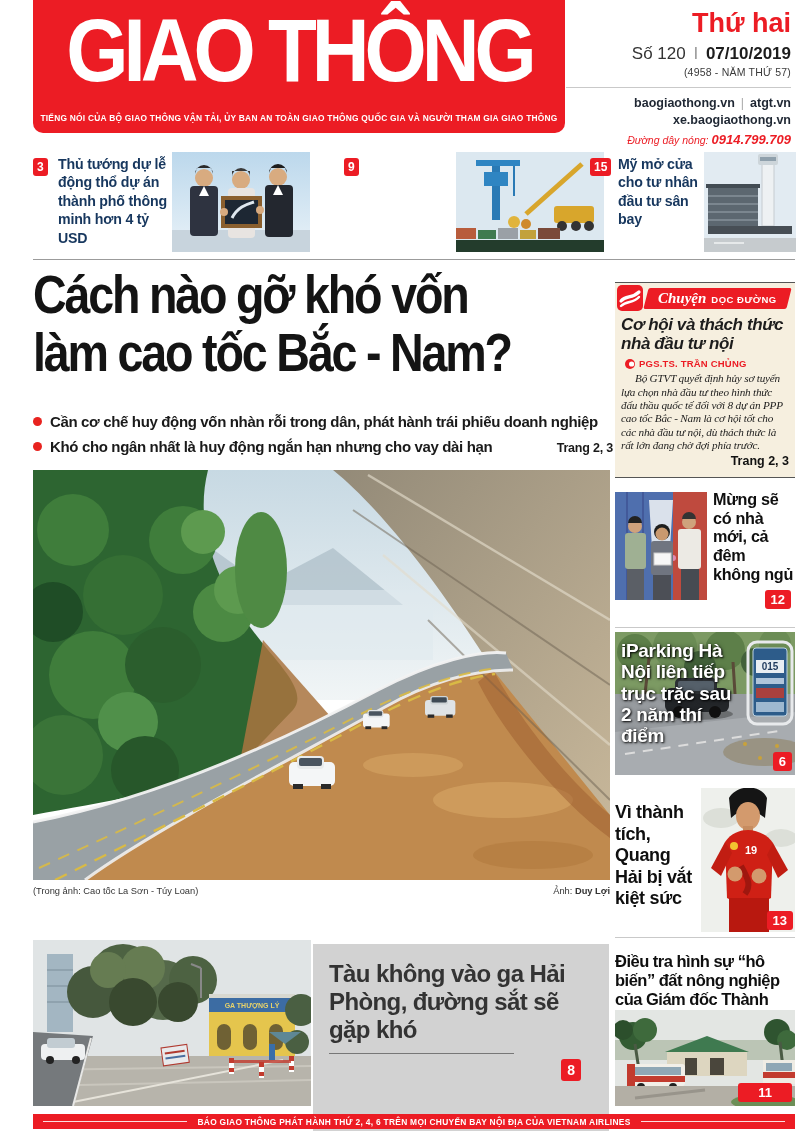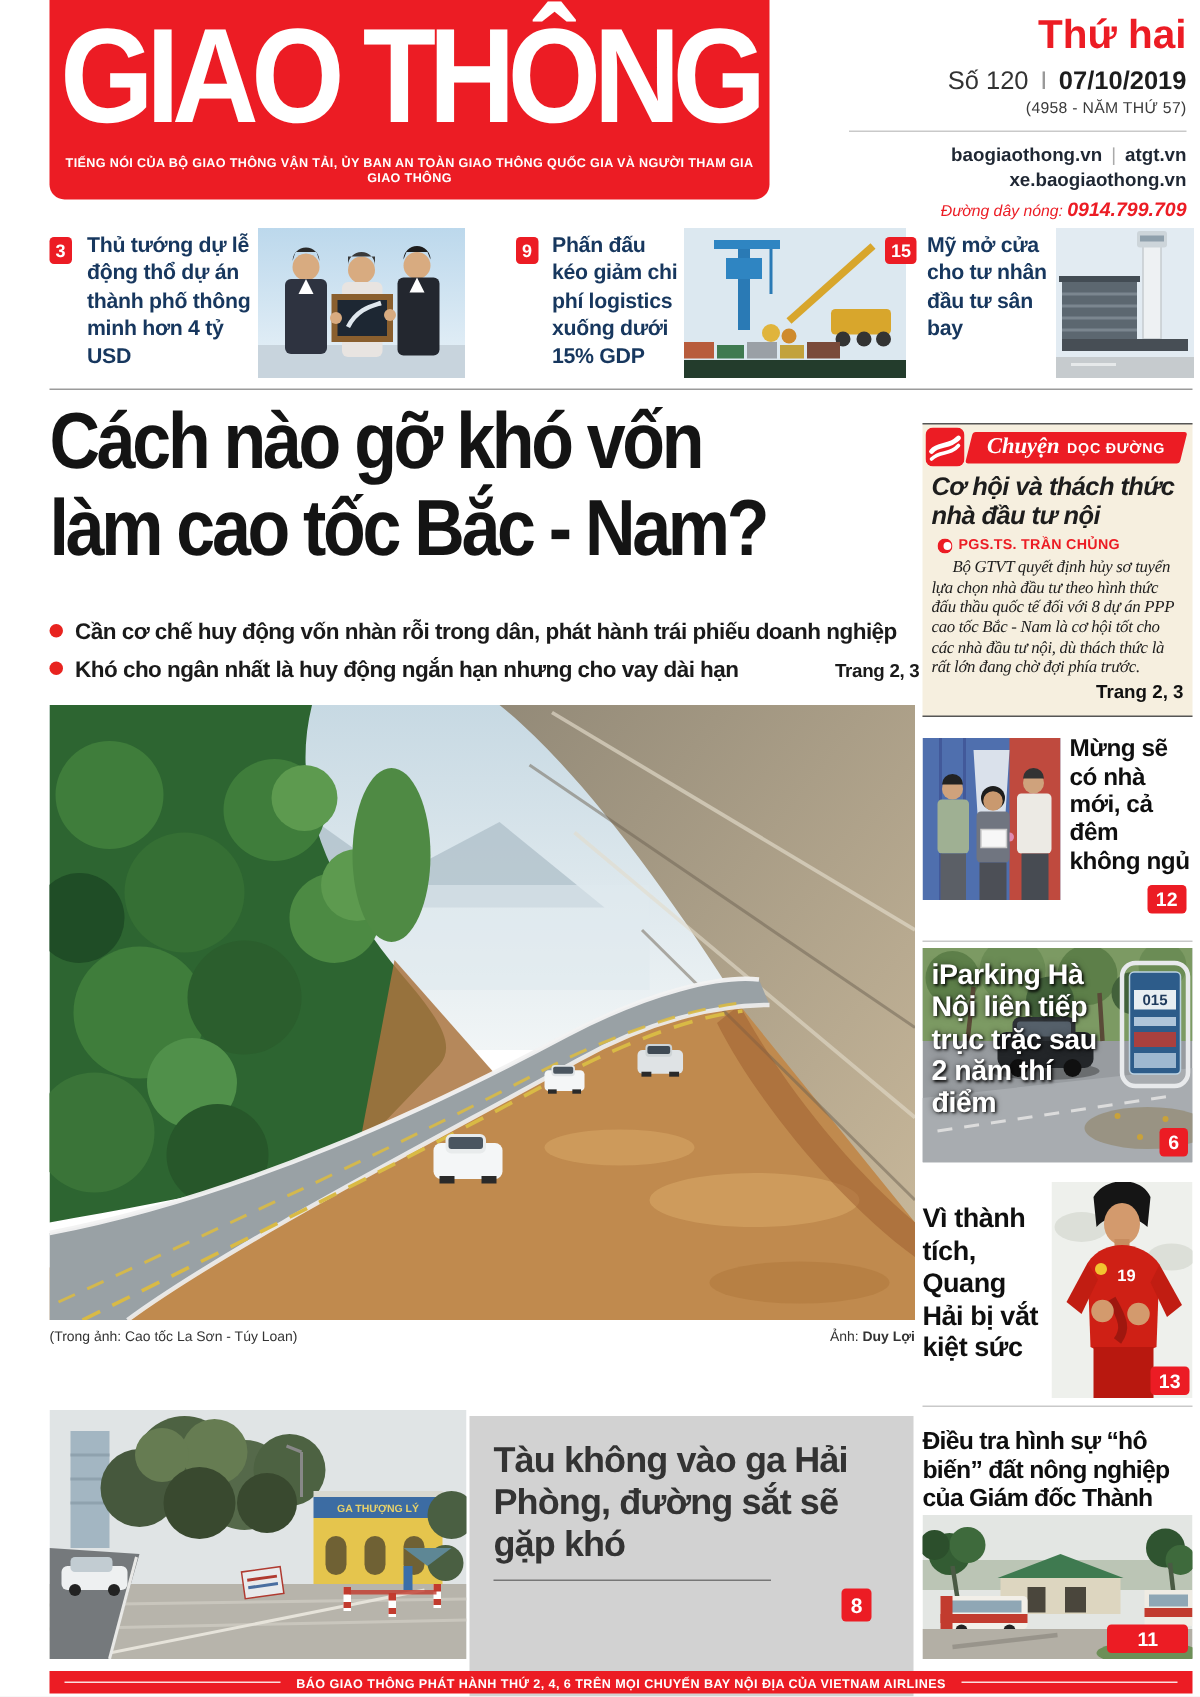--- a/index.html
+++ b/index.html
@@ -2,21 +2,21 @@
 <html><head>
 <meta charset="utf-8">
 <style>
   html,body{margin:0;padding:0;background:#f2f2f2;}
   *{box-sizing:border-box;}
   #page{position:relative;width:800px;height:1131px;background:#fff;margin:0 auto;
         font-family:"Liberation Sans",sans-serif;overflow:hidden;}
   .abs{position:absolute;}
 
   
-  #mast{left:33px;top:0;width:480px;height:133px;background:#ec1c24;border-radius:0 0 10px 10px;}
+  #mast{left:33px;top:0;width:532px;height:133px;background:#ec1c24;border-radius:0 0 10px 10px;}
   #mast-title{position:absolute;top:6px;left:0;width:100%;text-align:center;color:#fff;
       font-size:80px;font-weight:800;letter-spacing:-5px;line-height:1;transform:scaleY(1.12);transform-origin:top;}
   #mast-tagline{position:absolute;bottom:10px;left:0;width:100%;text-align:center;color:#fff;
       font-size:8.4px;font-weight:bold;letter-spacing:.25px;}
 
   
   #hdr{left:566px;top:10px;width:229px;text-align:right;padding-right:4px;}
   #weekday{color:#ec1c24;font-size:27px;font-weight:800;line-height:1;}
   #issueline{margin-top:7px;font-size:17px;color:#333;}
   #issueline .sep{color:#999;padding:0 3px;}
@@ -138,21 +138,20 @@
       <path d="M97,21 a9 9 0 0 1 18,0 l-2,-5 -14,0 Z" fill="#1d1d1d"></path>
     <rect x="93" y="33" width="28" height="52" rx="4" fill="#23272f"></rect>
       <polygon points="106,33 101,43 111,43" fill="#fff"></polygon>
     <rect x="51" y="46" width="37" height="28" fill="#1d2733" stroke="#8a5f2e" stroke-width="4"></rect>
     <path d="M60,66 C66,54 76,52 82,50" stroke="#dfe7ee" stroke-width="3" fill="none"></path>
     <circle cx="52" cy="60" r="4" fill="#d8ab80"></circle>
       <circle cx="88" cy="58" r="4" fill="#d8ab80"></circle>
   </svg>
 
   <div class="abs badge" style="left:344px;top:158px;">9</div>
-  <div class="abs teaser-text" style="left:368px;top:155px;width:86px;">Phấn đấu kéo giảm chi phí logistics xuống dưới 15% GDP</div>
   <svg class="abs photo" style="left:456px;top:152px;" width="148" height="100" viewBox="0 0 148 100">
     <rect width="148" height="100" fill="#dce8f0"></rect>
     <rect x="36" y="10" width="8" height="58" fill="#2a7ab5"></rect>
     <rect x="20" y="8" width="44" height="6" fill="#2f85c2"></rect>
     <rect x="28" y="20" width="24" height="14" fill="#2f85c2"></rect>
     <line x1="58" y1="14" x2="58" y2="44" stroke="#2a7ab5" stroke-width="2"></line>
     <line x1="70" y1="62" x2="126" y2="12" stroke="#d8a62c" stroke-width="5"></line>
     <rect x="98" y="54" width="40" height="17" rx="3" fill="#d8a62c"></rect>
     <circle cx="106" cy="74" r="5" fill="#333"></circle>
       <circle cx="120" cy="74" r="5" fill="#333"></circle>

